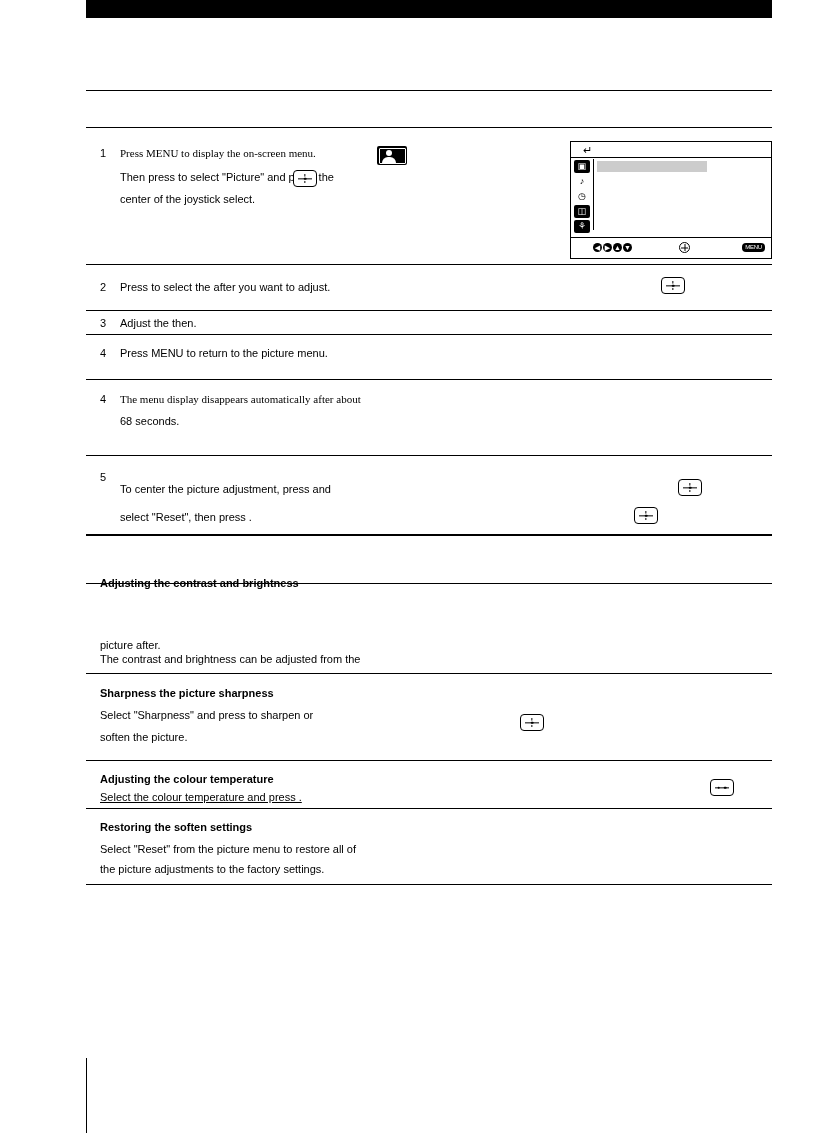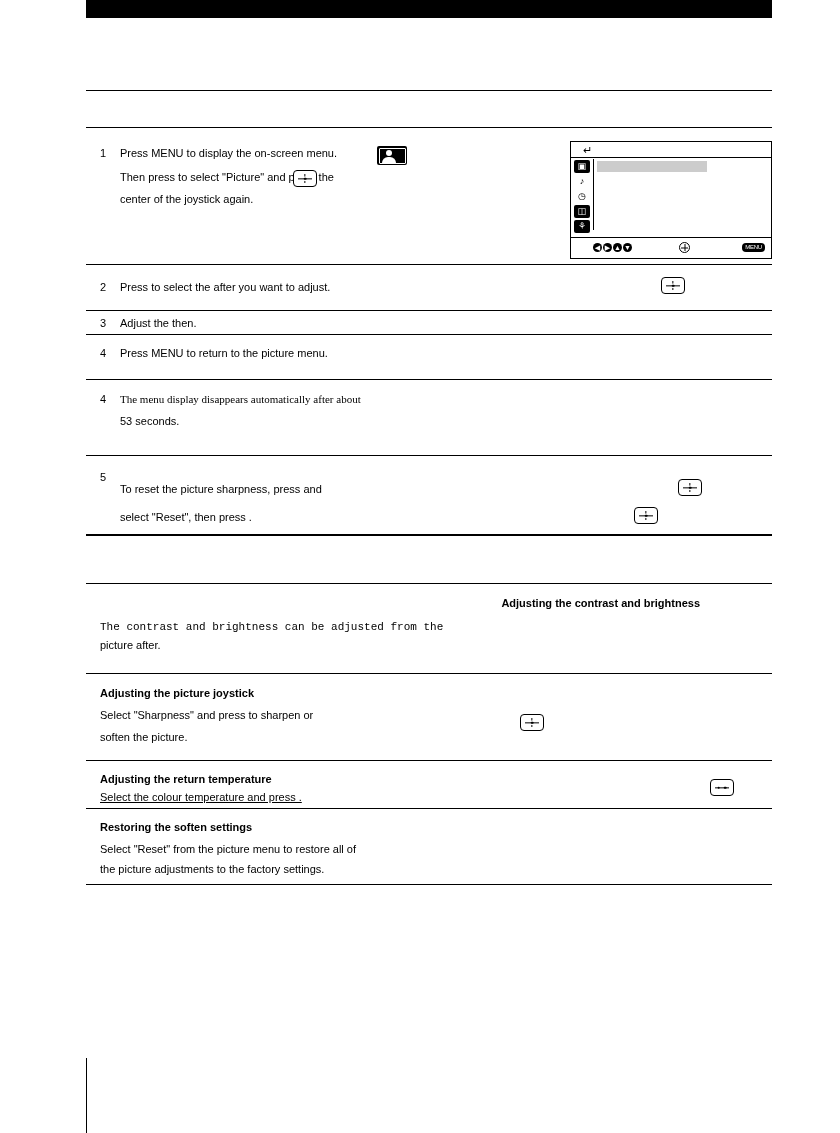--- a/index.html
+++ b/index.html
@@ -289,31 +289,31 @@
 <div class="hr thick" style="top:534px;"></div>
 <div class="hr" style="top:583px;"></div>
 <div class="hr" style="top:673px;"></div>
 <div class="hr" style="top:760px;"></div>
 <div class="hr" style="top:808px;"></div>
 <div class="hr" style="top:884px;"></div>
 
 <div class="left-rule"></div>
 
 <div class="cell" style="left:100px; top:146px; width:60px;">1</div>
-<div class="cell" style="left:120px; top:146px; width:440px;">Press MENU to display the on-screen menu.</div>
+<div class="cell" style="left:120px; top:146px; width:440px;font-family:Liberation Serif, serif;">Press MENU to display the on-screen menu.</div>
 <div class="pic-icon" style="left:377px; top:146px;">
   <div class="frame"></div>
   <div class="head"></div>
   <div class="body"></div>
 </div>
 <div class="cell" style="left:120px; top:170px; width:440px;">Then press        to select "Picture" and press the</div>
 <div class="btn-center" style="left:293px; top:170px;">
     <span class="dot"></span>
   </div>
-<div class="cell" style="left:120px; top:192px; width:440px;">center of the joystick again.</div>
+<div class="cell" style="left:120px; top:192px; width:440px;">center of the joystick select.</div>
 
 <div class="osd">
   <div class="osd-title">
     <span class="osd-return">↵</span>
   </div>
   <div class="osd-iconcol">
     <div class="osd-ic">▣</div>
     <div class="osd-ic plain">♪</div>
     <div class="osd-ic plain">◷</div>
     <div class="osd-ic">◫</div>
@@ -340,44 +340,44 @@
   </div>
 
 <div class="cell" style="left:100px; top:316px; width:60px;">3</div>
 <div class="cell" style="left:120px; top:316px; width:560px;">Adjust the then.</div>
 
 <div class="cell" style="left:100px; top:346px; width:60px;">4</div>
 <div class="cell" style="left:120px; top:346px; width:560px;">Press MENU to return to the picture menu.</div>
 
 <div class="cell" style="left:100px; top:392px; width:60px;">4</div>
 <div class="cell" style="left:120px; top:392px; width:560px;font-family:Liberation Serif, serif;">The menu display disappears automatically after about</div>
-<div class="cell" style="left:120px; top:414px; width:560px;">53 seconds.</div>
+<div class="cell" style="left:120px; top:414px; width:560px;">68 seconds.</div>
 
 <div class="cell" style="left:100px; top:470px; width:60px;">5</div>
-<div class="cell" style="left:120px; top:482px; width:540px;">To reset the picture sharpness, press        and</div>
+<div class="cell" style="left:120px; top:482px; width:540px;">To center the picture adjustment, press        and</div>
 <div class="btn-center" style="left:678px; top:479px;">
     <span class="dot"></span>
   </div>
 <div class="cell" style="left:120px; top:510px; width:500px;">select "Reset", then press        .</div>
 <div class="btn-center" style="left:634px; top:507px;">
     <span class="dot"></span>
   </div>
 
-<div class="cell bold" style="left:100px; top:596px; width:600px;text-align:right;">Adjusting the contrast and brightness</div>
-<div class="cell" style="left:100px; top:620px; width:620px;font-family:Liberation Mono, monospace;">The contrast and brightness can be adjusted from the</div>
+<div class="cell bold" style="left:100px; top:576px; width:600px;">Adjusting the contrast and brightness</div>
+<div class="cell" style="left:100px; top:652px; width:620px;">The contrast and brightness can be adjusted from the</div>
 <div class="cell" style="left:100px; top:638px; width:620px;">picture after.</div>
 
-<div class="cell bold" style="left:100px; top:686px; width:600px;">Adjusting the picture joystick</div>
+<div class="cell bold" style="left:100px; top:686px; width:600px;">Sharpness the picture sharpness</div>
 <div class="cell" style="left:100px; top:708px; width:620px;">Select "Sharpness" and press        to sharpen or</div>
 <div class="btn-center" style="left:520px; top:714px;">
     <span class="dot"></span>
   </div>
 <div class="cell" style="left:100px; top:730px; width:620px;">soften the picture.</div>
 
-<div class="cell bold" style="left:100px; top:772px; width:600px;">Adjusting the return temperature</div>
+<div class="cell bold" style="left:100px; top:772px; width:600px;">Adjusting the colour temperature</div>
 <div class="cell" style="left:100px; top:790px; width:600px;text-decoration:underline;">Select the colour temperature and press        .</div>
 <div class="btn-center lr" style="left:710px; top:779px;">
     <span class="dot"></span>
     <span class="dot2"></span>
   </div>
 
 <div class="cell bold" style="left:100px; top:820px; width:600px;">Restoring the soften settings</div>
 <div class="cell" style="left:100px; top:842px; width:620px;">Select "Reset" from the picture menu to restore all of</div>
 <div class="cell" style="left:100px; top:862px; width:620px;">the picture adjustments to the factory settings.</div>
 

